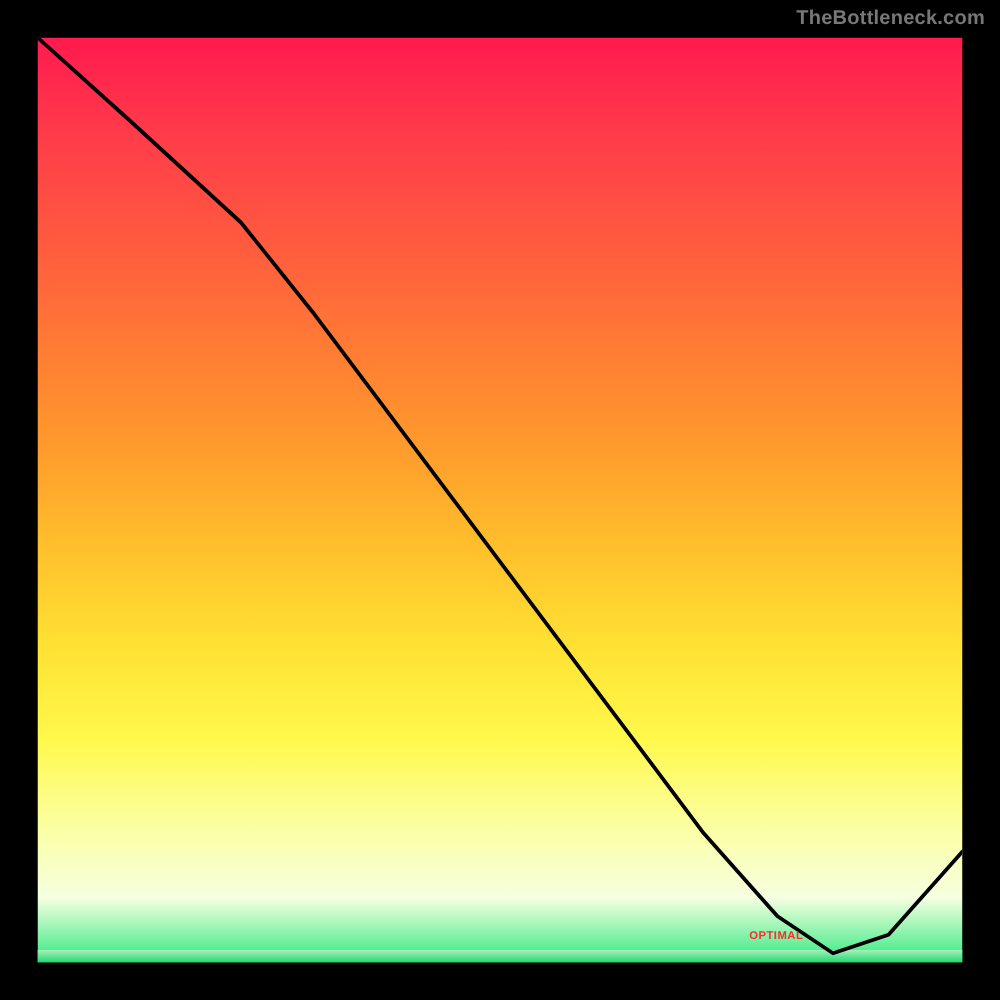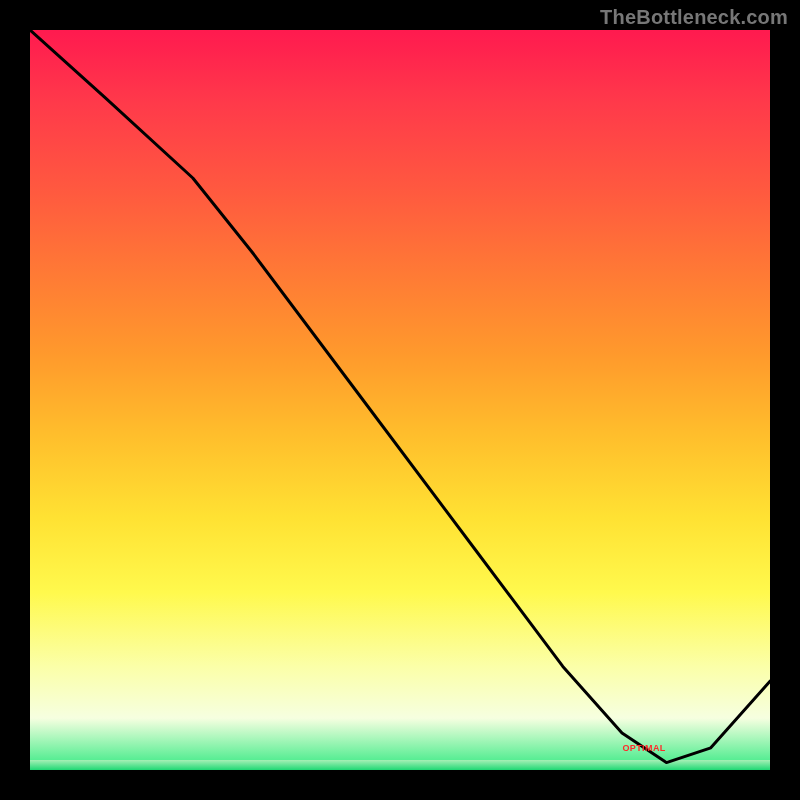--- a/index.html
+++ b/index.html
@@ -15,21 +15,21 @@
     position: relative;
     width: 800px;
     height: 800px;
     background: #000;
   }
   .watermark {
     position: absolute;
     top: 6px;
     right: 12px;
     color: #777;
-    font-size: 20px;
+    font-size: 16px;
     font-weight: 600;
     letter-spacing: 0.2px;
     user-select: none;
   }
   .plot {
     position: absolute;
     left: 30px;
     top: 30px;
     width: 740px;
     height: 740px;
@@ -68,21 +68,20 @@
     height: 100%;
   }
   .annot {
     position: absolute;
     color: #ff2a2a;
     font-size: 9px;
     font-weight: 700;
     letter-spacing: 0.4px;
     white-space: nowrap;
     user-select: none;
-    margin-left: 23px;
   }
 </style>
 </head>
 <body>
 
 <div class="frame">
 
   <div class="watermark">TheBottleneck.com</div>
 
   <div class="plot">

